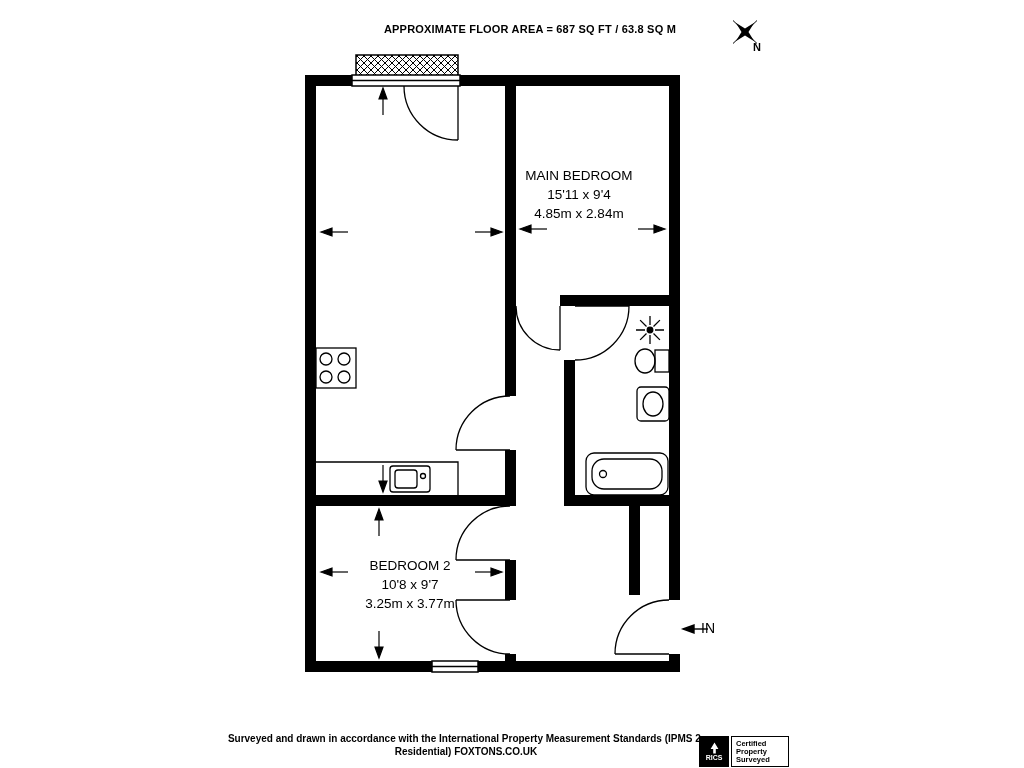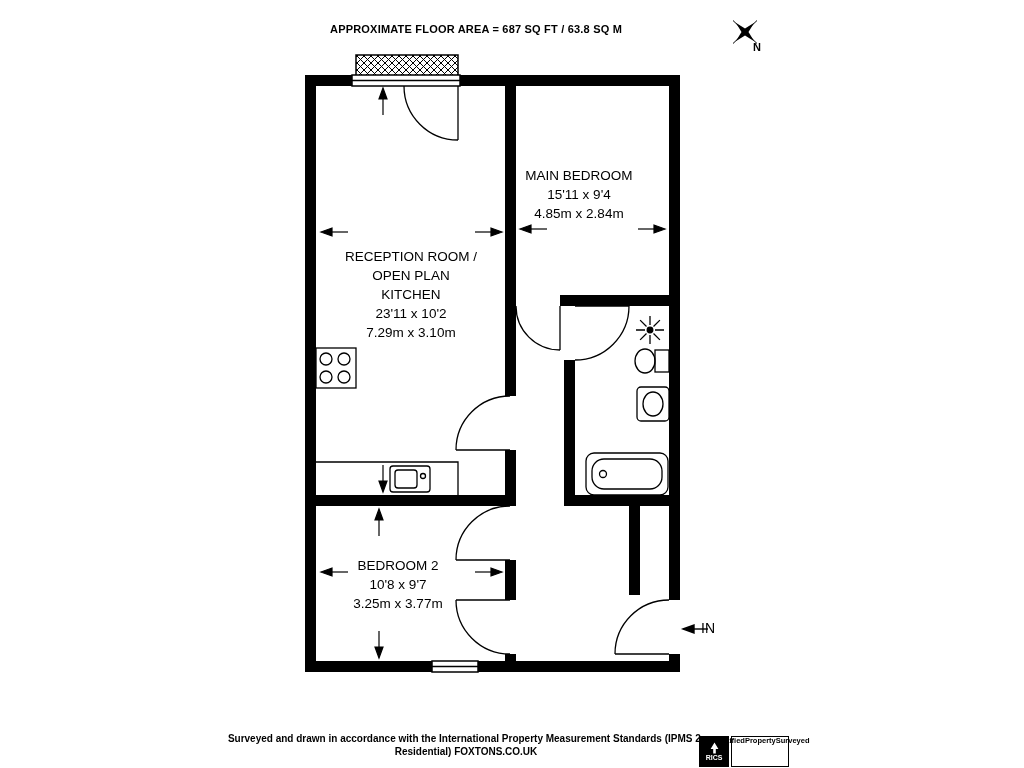--- a/index.html
+++ b/index.html
@@ -1,30 +1,30 @@
 <!DOCTYPE html>
 <html><head>
 <meta charset="utf-8">
 <style>
   html,body{margin:0;padding:0;background:#fff}
   .page{position:relative;width:1024px;height:768px;background:#ffffff;color:#000;
         font-family:"Liberation Sans",sans-serif;overflow:hidden}
   .abs{position:absolute}
   .plan-svg{position:absolute;left:0;top:0}
-  .hdr{font-size:11px;font-weight:bold;text-align:left;letter-spacing:.2px}
+  .hdr{font-size:11px;font-weight:bold;text-align:center;letter-spacing:.2px}
   .room-label{position:absolute;text-align:center;font-size:13.5px;line-height:19px}
   .floor-label{position:absolute;font-size:21px;font-weight:bold;text-align:center;letter-spacing:.5px}
   .footer{position:absolute;font-size:10px;font-weight:bold;text-align:center;line-height:12.5px}
   .in-label{position:absolute;font-size:14px;font-weight:normal}
   .n-label{position:absolute;font-size:11px;font-weight:bold}
   .rics-box{position:absolute;left:699px;top:736px;width:30px;height:31px;background:#000;
             display:flex;flex-direction:column;align-items:center;justify-content:center}
   .rics-org{color:#fff;font-size:7px;font-weight:bold;line-height:8px}
   .cert-box{position:absolute;left:731px;top:736px;width:58px;height:31px;border:1.5px solid #000;
-            box-sizing:border-box;display:flex;justify-content:center;
+            box-sizing:border-box;display:flex;flex-direction:column;justify-content:center;
             padding-left:4px;font-size:7.5px;font-weight:bold;line-height:8px}
 </style>
 </head>
 <body>
 
 <div class="page">
 
   <svg class="plan-svg" width="1024" height="768" viewBox="0 0 1024 768">
     <defs>
       <pattern id="xhatch" width="7" height="7" patternUnits="userSpaceOnUse">
@@ -165,29 +165,22 @@
   <div class="abs hdr" style="left:330px;top:23px;width:400px">APPROXIMATE FLOOR AREA = 687 SQ FT / 63.8 SQ M</div>
 
   <div class="n-label" style="left:753px;top:41px">N</div>
 
   <div class="room-label" style="left:499px;top:166px;width:160px">
     <div>MAIN BEDROOM</div>
     <div>15'11 x 9'4</div>
     <div>4.85m x 2.84m</div>
   </div>
 
-  <div class="room-label" style="left:335px;top:247px;width:152px">
-    <div>RECEPTION ROOM /</div>
-    <div>OPEN PLAN</div>
-    <div>KITCHEN</div>
-    <div>23'11 x 10'2</div>
-    <div>7.29m x 3.10m</div>
-  </div>
-
-  <div class="room-label" style="left:320px;top:556px;width:156px">
+
+  <div class="room-label" style="left:332px;top:556px;width:156px">
     <div>BEDROOM 2</div>
     <div>10'8 x 9'7</div>
     <div>3.25m x 3.77m</div>
   </div>
 
   <div class="in-label" style="left:701px;top:620px">IN</div>
 
 
   <div class="footer" style="left:160px;top:733px;width:612px">
     <div>Surveyed and drawn in accordance with the International Property Measurement Standards (IPMS 2:</div>

